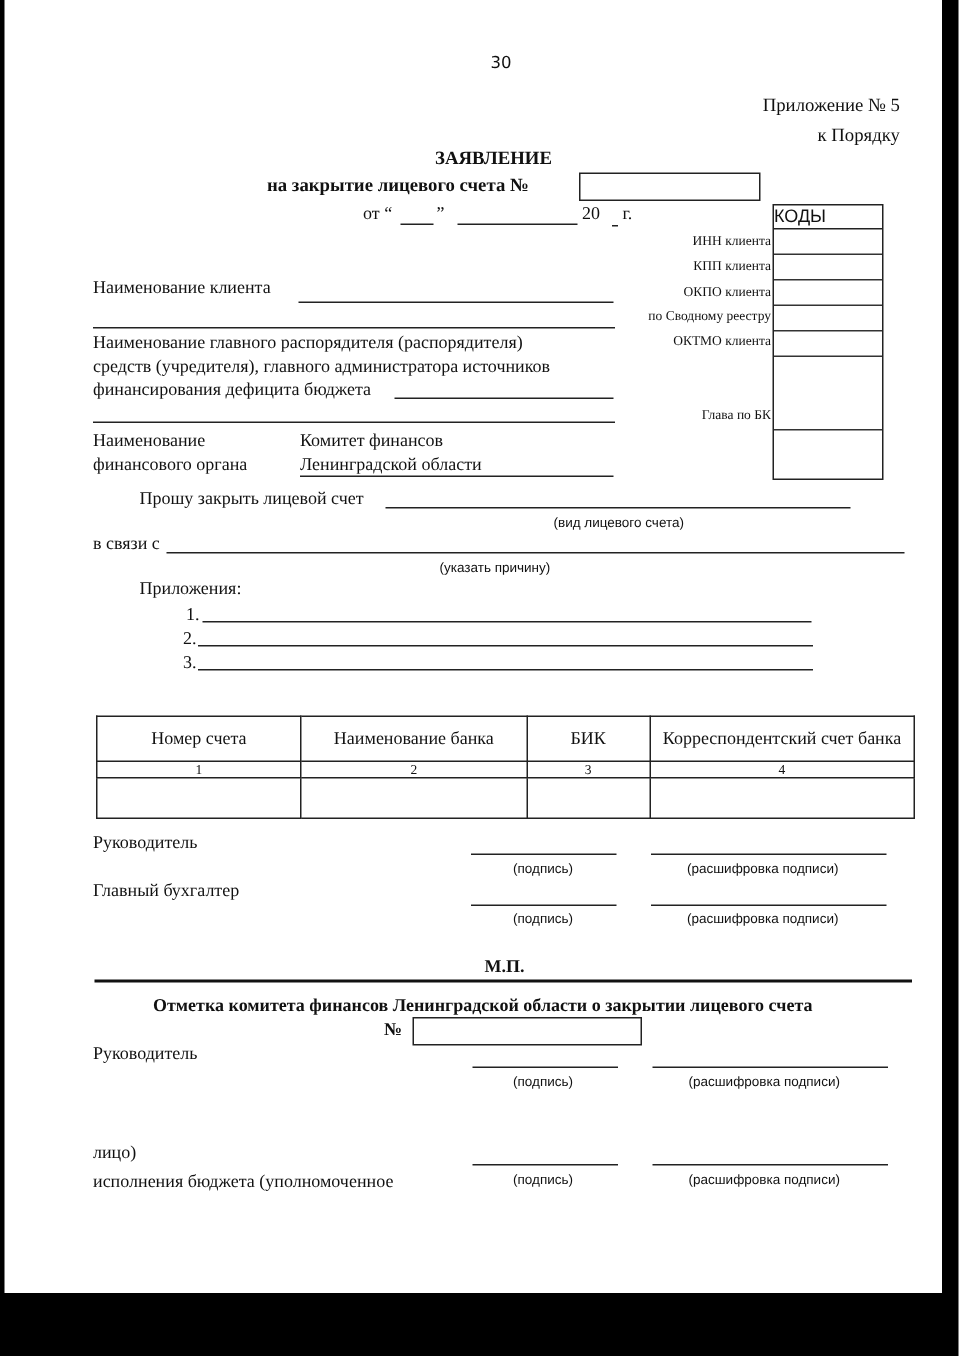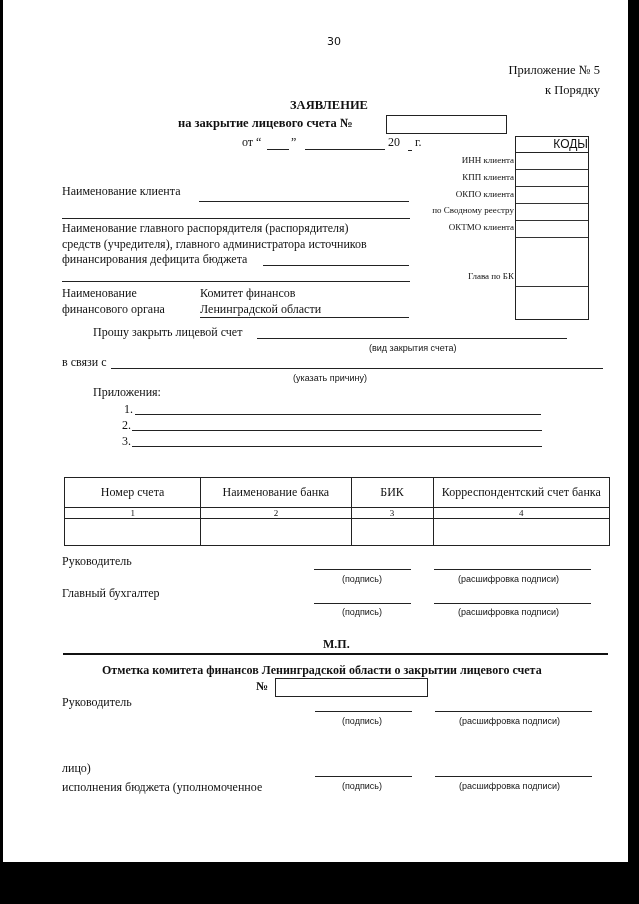--- a/index.html
+++ b/index.html
@@ -17,21 +17,21 @@
   .line { position: absolute; height: 0; border-top: 1px solid #222; }
   .box { position: absolute; border: 1px solid #222; background: #fff; }
   .small { font-size: 9px; font-family: "Liberation Sans", "DejaVu Sans", sans-serif; }
   .t12 { font-size: 12px; }
   .t13 { font-size: 12.5px; }
   .bold { font-weight: bold; }
   .pagenum { font-family: "DejaVu Sans", sans-serif; font-size: 11px; }
 
   
   .codes { position: absolute; left: 512px; top: 136px; width: 72px; height: 182px; border: 1px solid #222; }
-  .codes .hdr { height: 15px; border-bottom: 1px solid #222; text-align: right; font-size: 12px; line-height: 15px;
+  .codes .hdr { height: 15px; border-bottom: 1px solid #222; text-align: left; font-size: 12px; line-height: 15px;
     font-family: "Liberation Sans", sans-serif; }
   .codes .cell { height: 16px; border-bottom: 1px solid #333; }
   .codes .cell.tall { height: 48px; }
   .codes .cell.last { border-bottom: none; height: 32px; }
   .code-label { position: absolute; right: 0; font-size: 9px; text-align: right;
     font-family: "Liberation Serif", serif; }
 
   
   table.bank {
     position: absolute; left: 61px; top: 477px; width: 546px; border-collapse: collapse;
@@ -96,21 +96,21 @@
   <div class="line" style="left:59px; top:281px; width:348px;"></div>
 
   <div class="abs t12" style="left:59px; top:286px;">Наименование</div>
   <div class="abs t12" style="left:59px; top:302px;">финансового органа</div>
   <div class="abs t12" style="left:197px; top:286px;">Комитет финансов</div>
   <div class="abs t12" style="left:197px; top:302px;">Ленинградской области</div>
   <div class="line" style="left:197px; top:317px; width:209px;"></div>
 
   <div class="abs t12" style="left:90px; top:325px;">Прошу закрыть  лицевой счет</div>
   <div class="line" style="left:254px; top:338px; width:310px;"></div>
-  <div class="abs small" style="left:366px; top:343px;">(вид закрытия счета)</div>
+  <div class="abs small" style="left:366px; top:343px;">(вид лицевого счета)</div>
 
   <div class="abs t12" style="left:59px; top:355px;">в связи с</div>
   <div class="line" style="left:108px; top:368px; width:492px;"></div>
   <div class="abs small" style="left:290px; top:373px;">(указать причину)</div>
 
   <div class="abs t12" style="left:90px; top:385px;">Приложения:</div>
   <div class="abs t12" style="left:121px; top:402px;">1.</div>
   <div class="line" style="left:132px; top:414px; width:406px;"></div>
   <div class="abs t12" style="left:119px; top:418px;">2.</div>
   <div class="line" style="left:129px; top:430px; width:410px;"></div>

